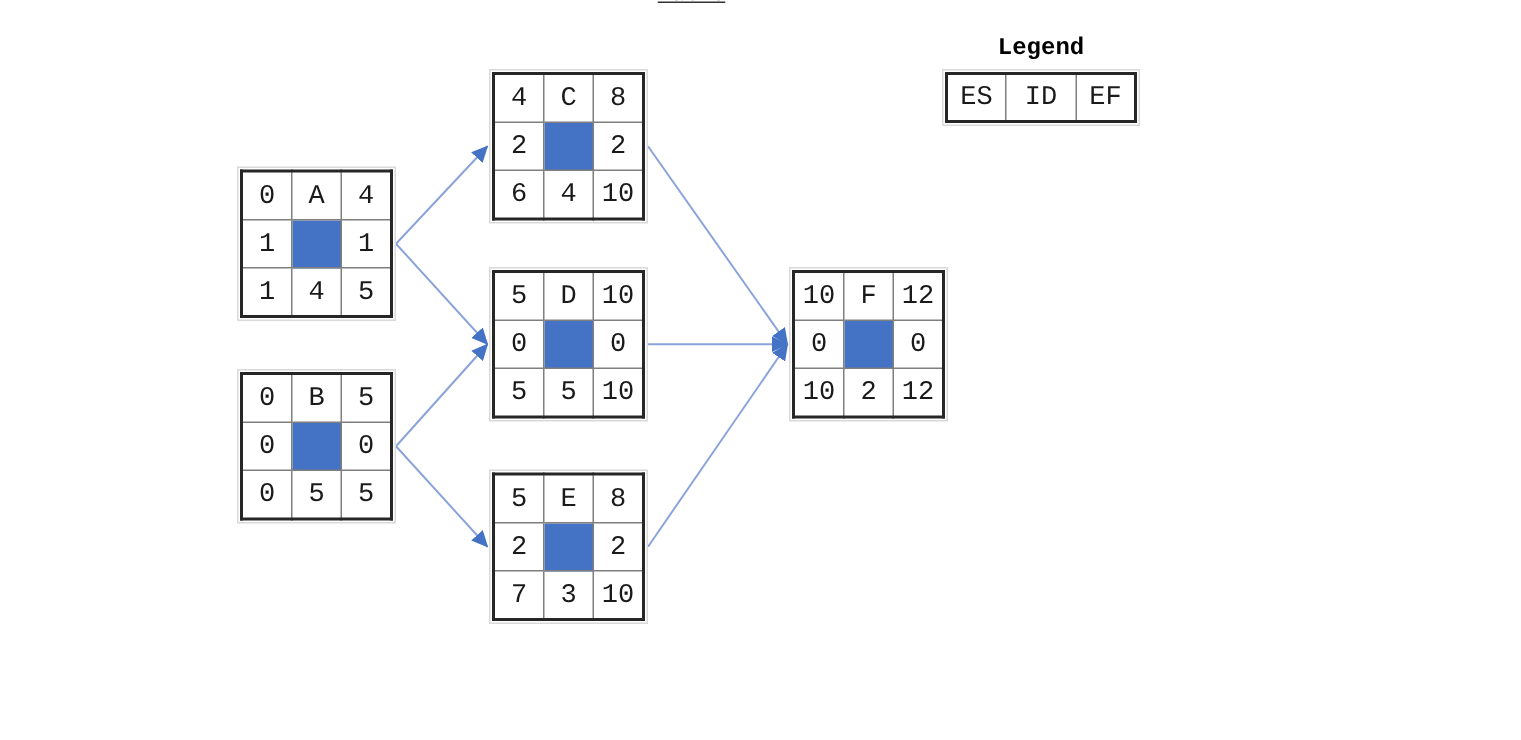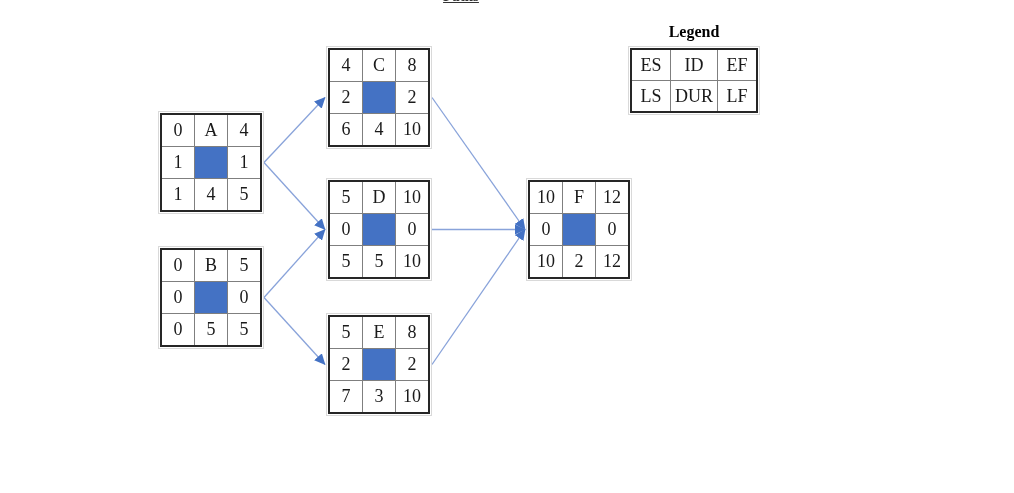--- a/index.html
+++ b/index.html
@@ -1,18 +1,18 @@
 <!DOCTYPE html>
 <html><head>
 <meta charset="utf-8">
 <style>
   html,body{margin:0;padding:0;background:#ffffff;overflow:hidden;}
   #canvas{
     position:relative;width:1014px;height:493px;background:#ffffff;
-    font-family:Liberation Serif, serif;overflow:hidden;
+    font-family:Liberation Mono, monospace;overflow:hidden;
   }
   #page-title{
     position:absolute;left:426px;top:-12px;width:70px;text-align:center;
     font-size:15px;font-weight:bold;color:#333333;
     text-decoration:underline;
   }
   #legend-title{
     position:absolute;left:630px;top:23px;width:128px;text-align:center;
     font-size:16px;font-weight:bold;color:#000000;
   }
@@ -166,21 +166,16 @@
           </tr>
         </tbody>
       </table>
       <table class="grid legend" style="left: 630px; top: 48px; padding-left: 32px;">
         <tbody>
           <tr>
             <td>ES</td>
             <td>ID</td>
             <td>EF</td>
           </tr>
-          <tr>
-            <td>LS</td>
-            <td>DUR</td>
-            <td>LF</td>
-          </tr>
         </tbody>
       </table>
     </div>
 </div>
 
 </body></html>

